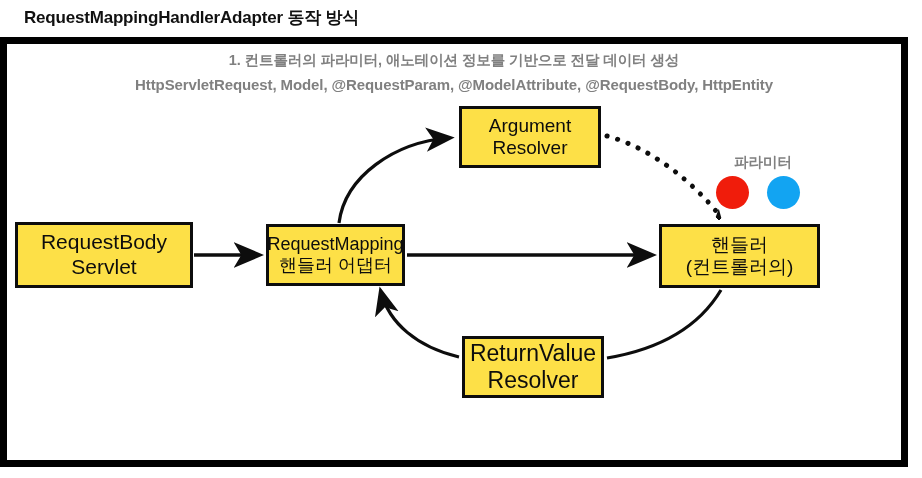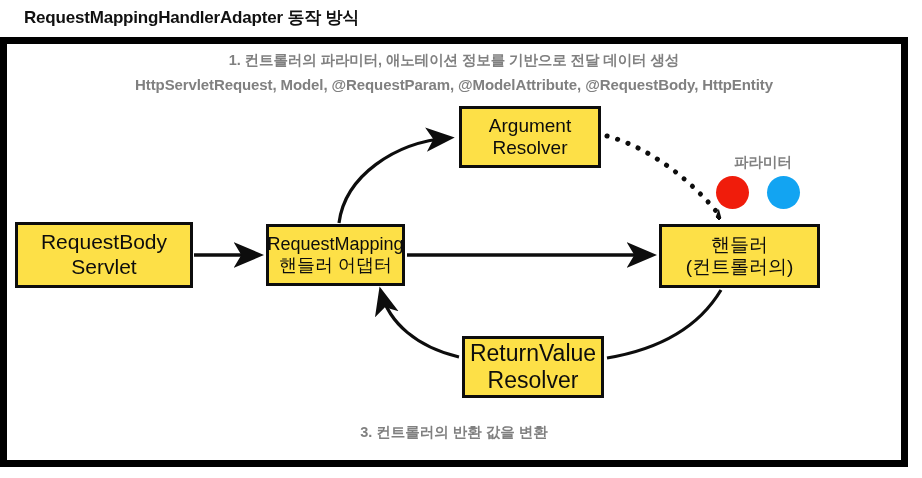--- a/index.html
+++ b/index.html
@@ -209,21 +209,20 @@
       </g>
 
       <g>
         <path d="M 452 313 C 410 303 382 279 374 248" fill="none" stroke="#0d0d0d" stroke-width="3.2" marker-end="url(#arrowhead)"></path>
       </g>
     </svg>
 
     <div class="caption" id="caption-step1-line1">1. 컨트롤러의 파라미터, 애노테이션 정보를 기반으로 전달 데이터 생성</div>
     <div class="caption" id="caption-step1-line2">HttpServletRequest, Model, @RequestParam, @ModelAttribute, @RequestBody, HttpEntity</div>
 
-    <div class="caption" id="caption-step3-line1">3. 컨트롤러의 반환 값을 변환</div>
 
     <div class="caption" id="caption-parameter">파라미터</div>
 
     <div id="param-dots">
       <span class="dot dot-red"></span>
       <span class="dot dot-blue"></span>
     </div>
 
 
     <div class="node-box" id="node-dispatcher-servlet">

